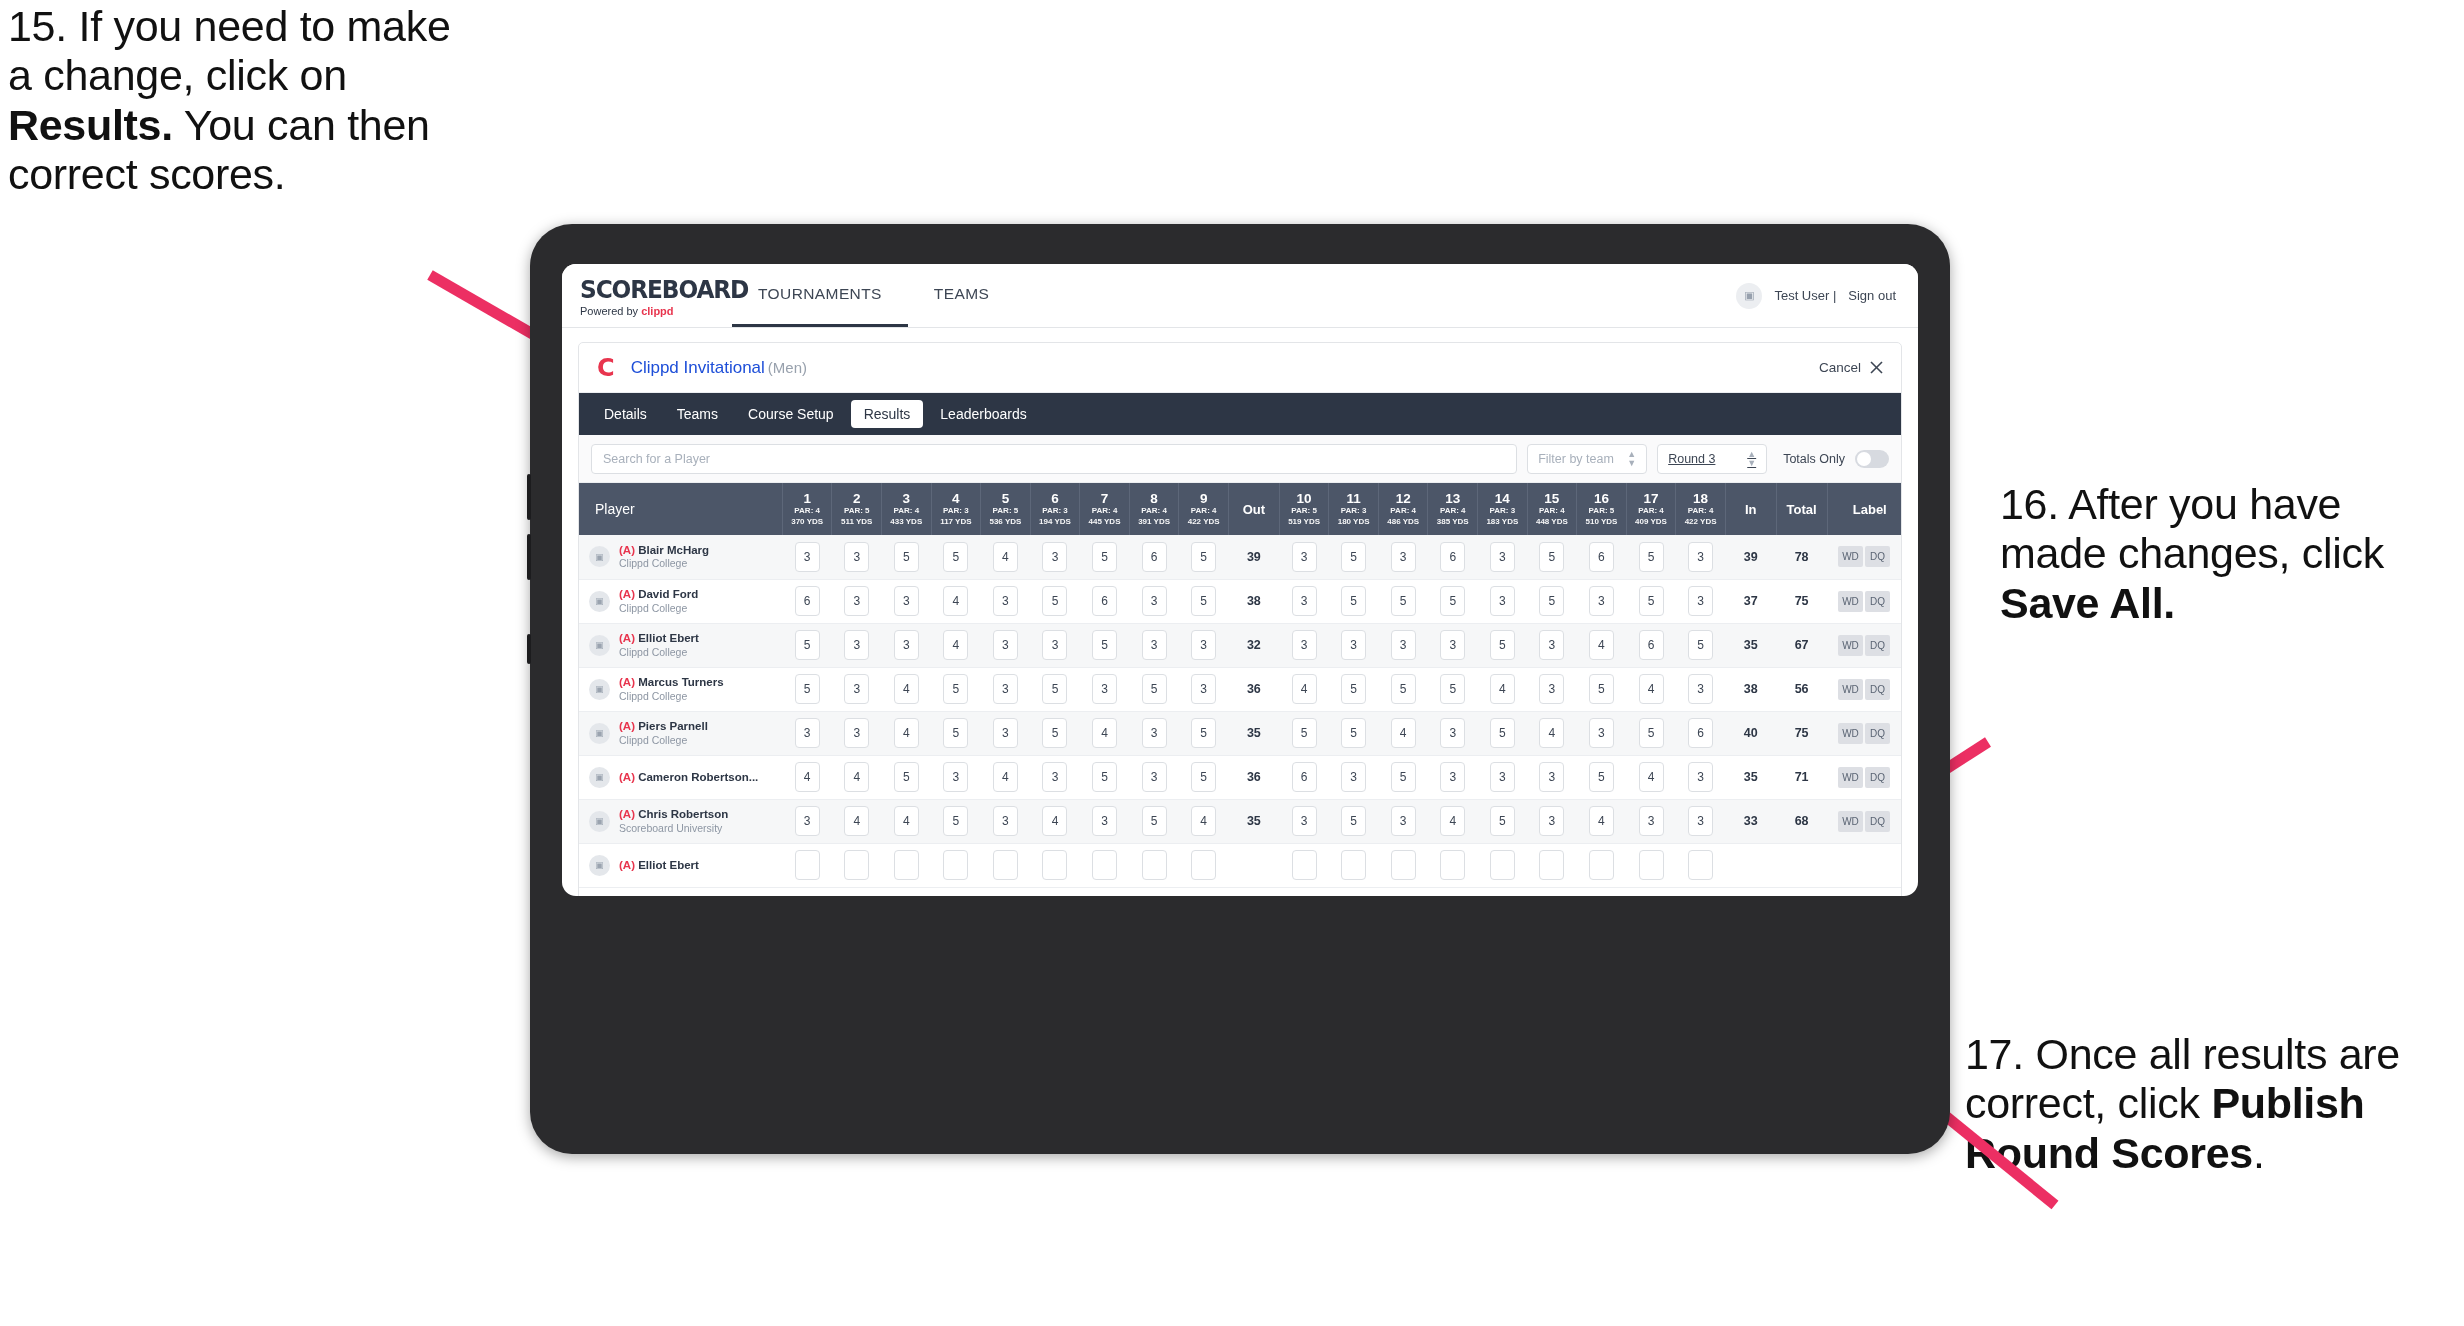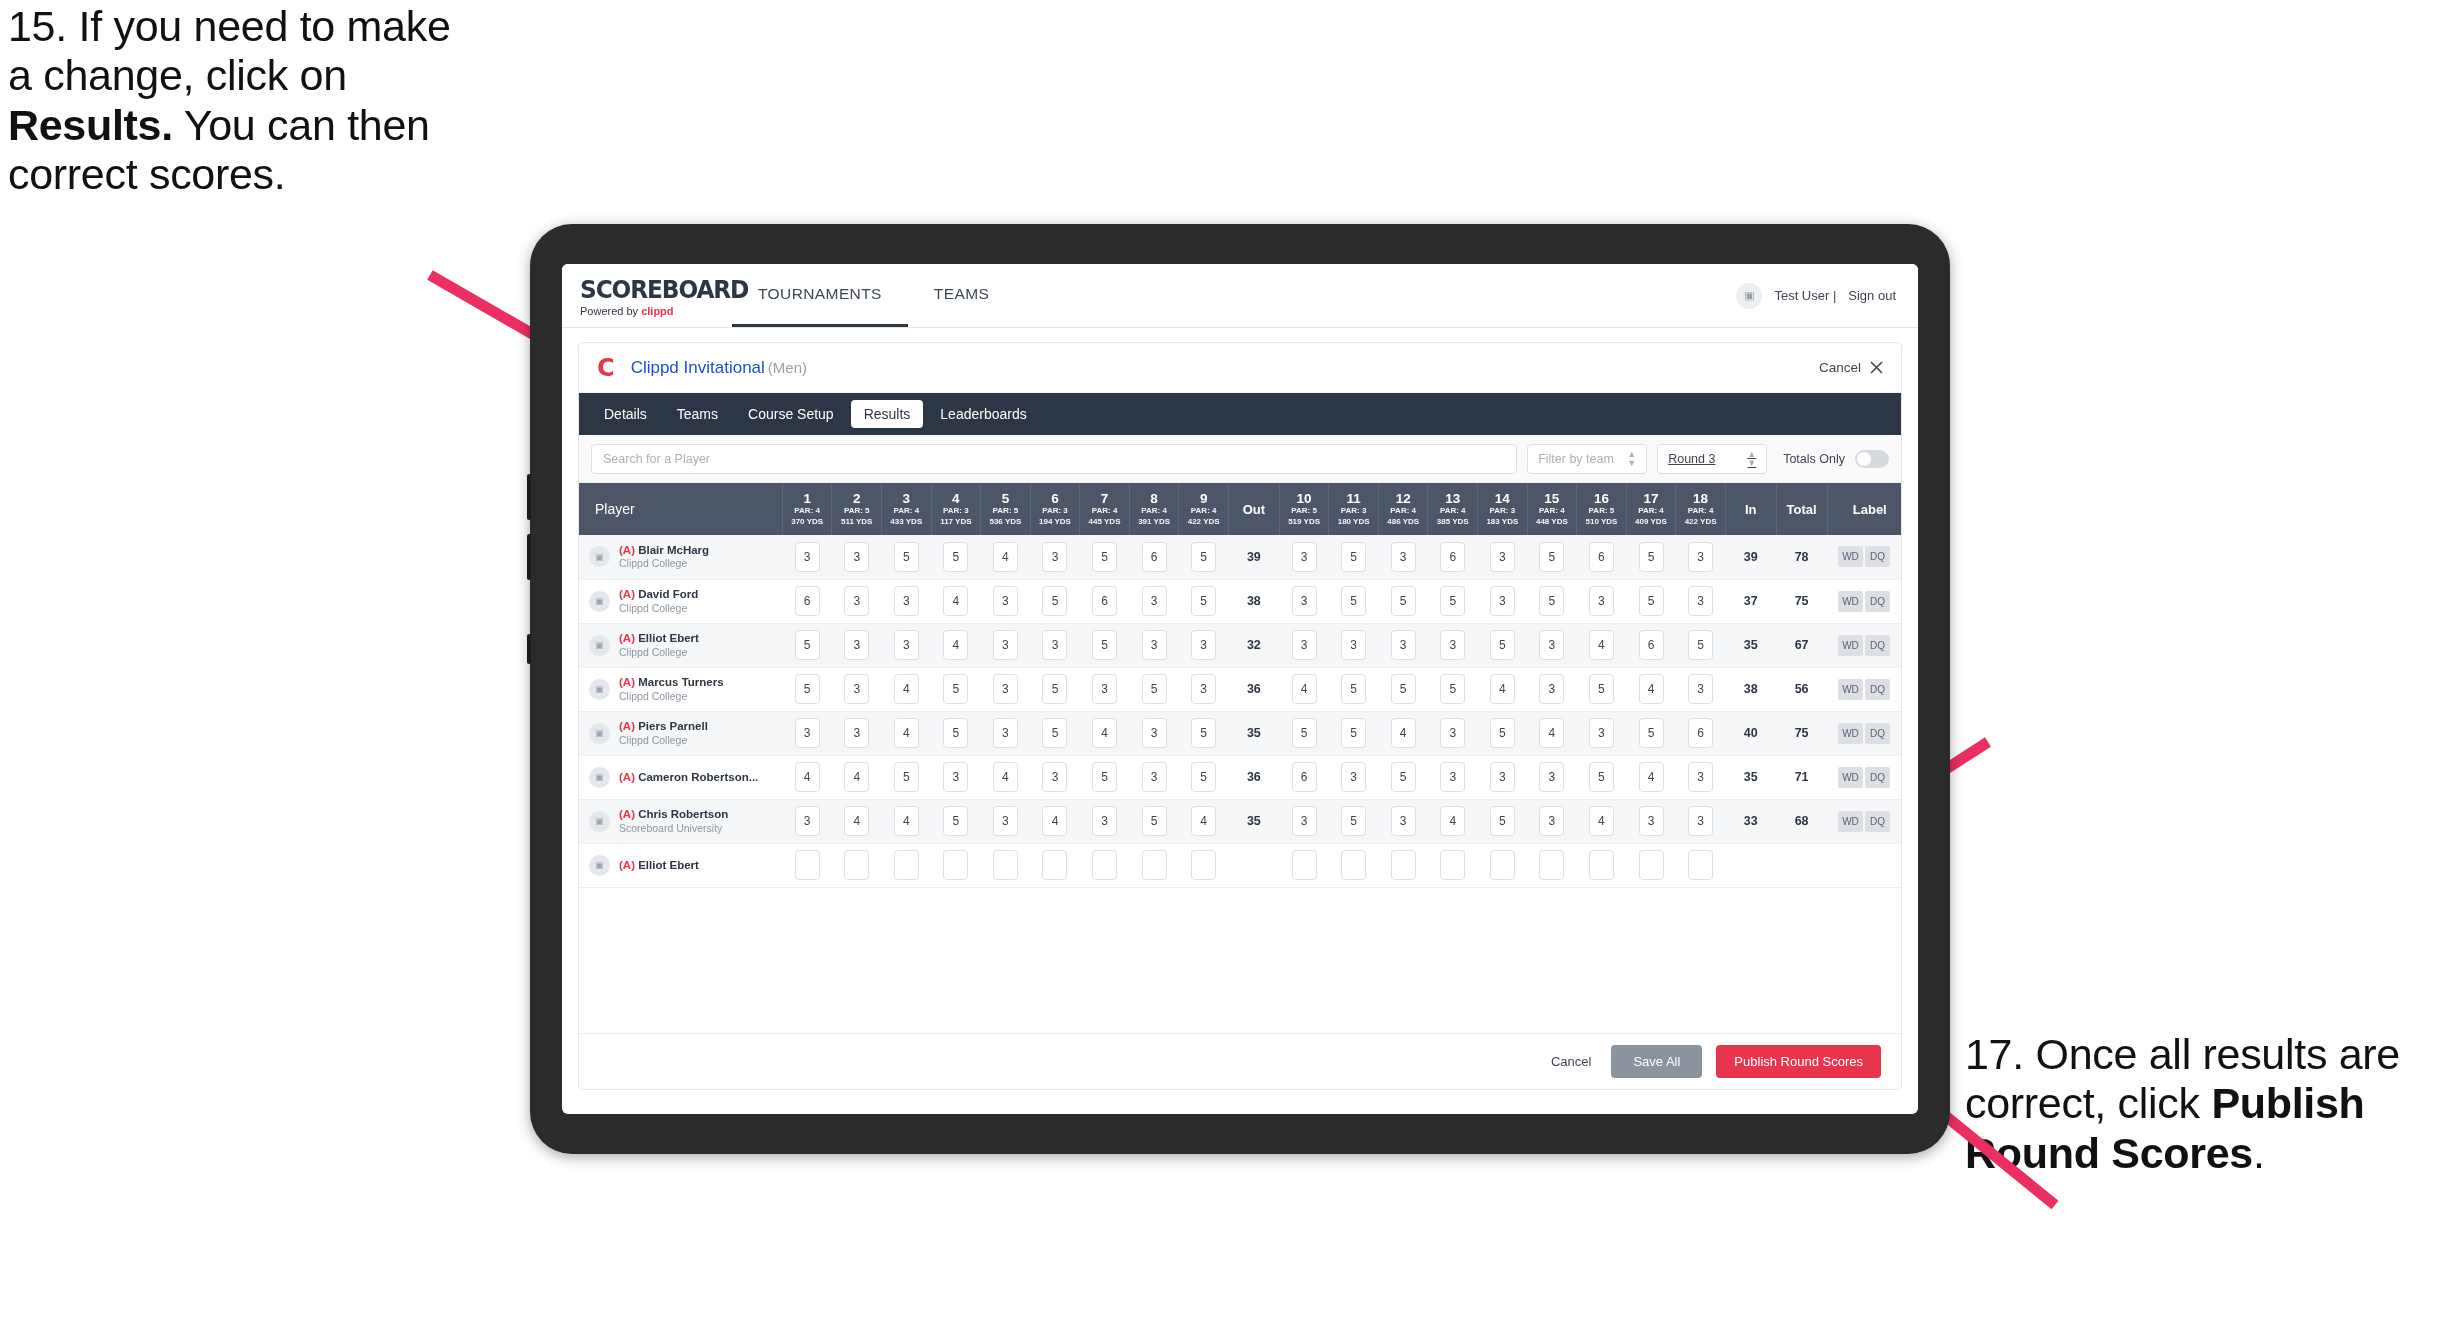--- a/index.html
+++ b/index.html
@@ -29,23 +29,23 @@
   
   #tablet {
     position: absolute; left: 530px; top: 224px;
     width: 1420px; height: 930px;
     background: #2b2b2d;
     border-radius: 42px;
     box-shadow: 0 3px 14px rgba(0,0,0,0.35);
   }
   #tablet-inner {
     position: absolute; left: 32px; top: 40px;
-    width: 1356px; height: 850px;
+    width: 1356px; height: 632px;
     background: #ffffff;
-    border-radius: 6px;
+    border-radius: 14px;
     overflow: hidden;
   }
   .sidebtn { position: absolute; left: -3px; width: 4px; background: #1c1c1e; border-radius: 2px; }
 
   
   #appbar {
     position: relative; height: 64px; background: #ffffff;
     border-bottom: 1px solid #e3e5e8;
     display: flex; align-items: stretch;
   }
@@ -207,20 +207,23 @@
 </style>
 </head>
 <body>
 
 <div id="stage">
 
   <div class="anno" id="anno-15">
     <span>15.</span><span> If you need to make a change, click on </span><b>Results.</b><span> You can then correct scores.</span>
   </div>
 
+  <div class="anno" id="anno-16">
+    <span>16.</span><span> After you have made changes, click </span><b>Save All.</b>
+  </div>
 
   <div class="anno" id="anno-17">
     <span>17.</span><span> Once all results are correct, click </span><b>Publish Round Scores</b><span>.</span>
   </div>
 
   <svg class="arrow" style="left:400px;top:250px;" width="480" height="290" viewBox="0 0 480 290">
     <defs>
       <marker id="ah1" markerWidth="6" markerHeight="6" refX="3" refY="3" orient="auto">
         <path d="M0,0 L6,3 L0,6 z" fill="#ec2f63"></path>
       </marker>

